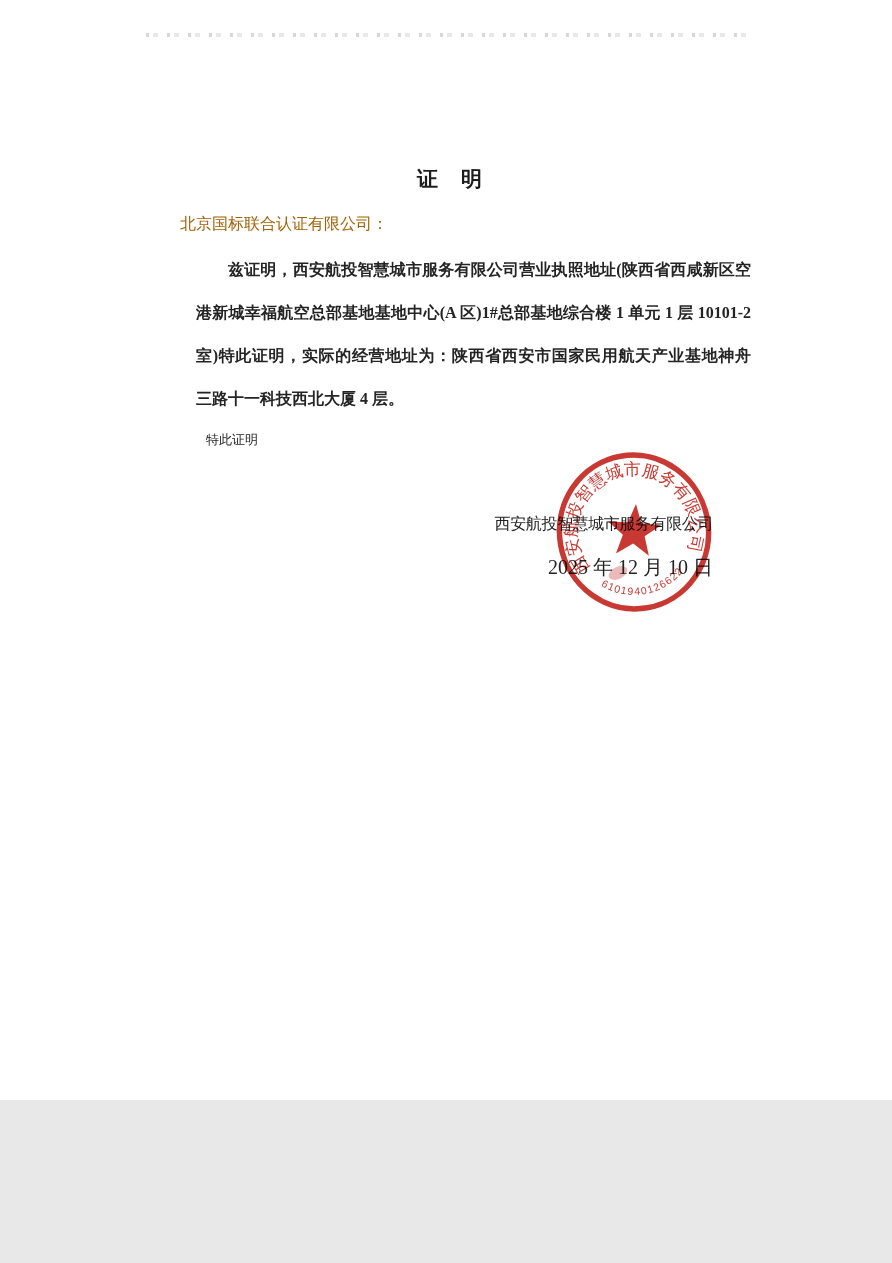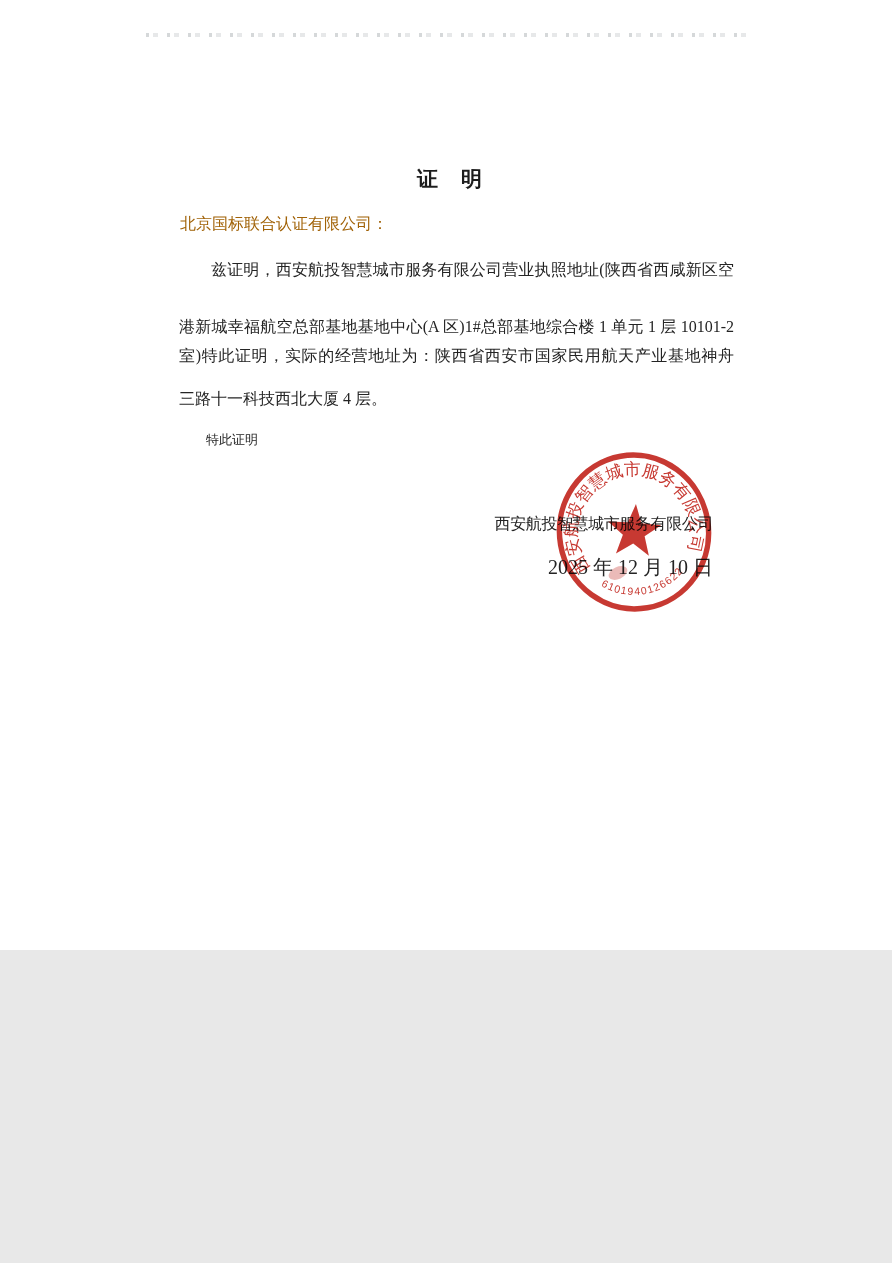--- a/index.html
+++ b/index.html
@@ -1,18 +1,18 @@
 <!DOCTYPE html>
 <html><head>
 <meta charset="utf-8">
 <style>
   html,body{margin:0;padding:0;background:#e8e8e8;}
   .page{
     position:relative;
-    width:892px;height:950px;
+    width:892px;height:1100px;
     margin:0 auto;
     background:#ffffff;
     overflow:hidden;
     font-family:"Liberation Serif","DejaVu Serif",serif;
     color:#222222;
   }
   
   .scan-artifact{
     position:absolute;top:33px;left:146px;width:600px;height:4px;
     background:repeating-linear-gradient(90deg,
@@ -23,27 +23,27 @@
   .doc-title{
     position:absolute;top:166px;left:180px;width:540px;
     text-align:center;font-size:21px;font-weight:bold;
     letter-spacing:1px;line-height:26px;color:#1d1d1d;
   }
   .salutation{
     position:absolute;top:213px;left:180px;width:600px;
     font-size:16px;line-height:22px;white-space:nowrap;color:#a16207;
   }
   .body-line{
-    position:absolute;left:179px;width:555px;
-    font-size:16px;line-height:22px;color:#242424;
+    position:absolute;left:196px;width:555px;
+    font-size:16px;line-height:22px;color:#242424;font-weight:bold;
   }
   .body-line.just{text-align:justify;text-align-last:justify;}
   .body-line.indent{text-indent:2em;}
   .line-0{top:259px;}
-  .line-1{top:302px;margin-top:14px;}
+  .line-1{top:302px;}
   .line-2{top:345px;}
   .line-3{top:388px;}
   .closing{
     position:absolute;top:429px;left:180px;width:400px;
     font-size:13px;line-height:22px;text-indent:2em;
     white-space:nowrap;color:#242424;
   }
   .signature{
     position:absolute;top:513px;right:179px;
     font-size:16px;line-height:22px;letter-spacing:-0.4px;

